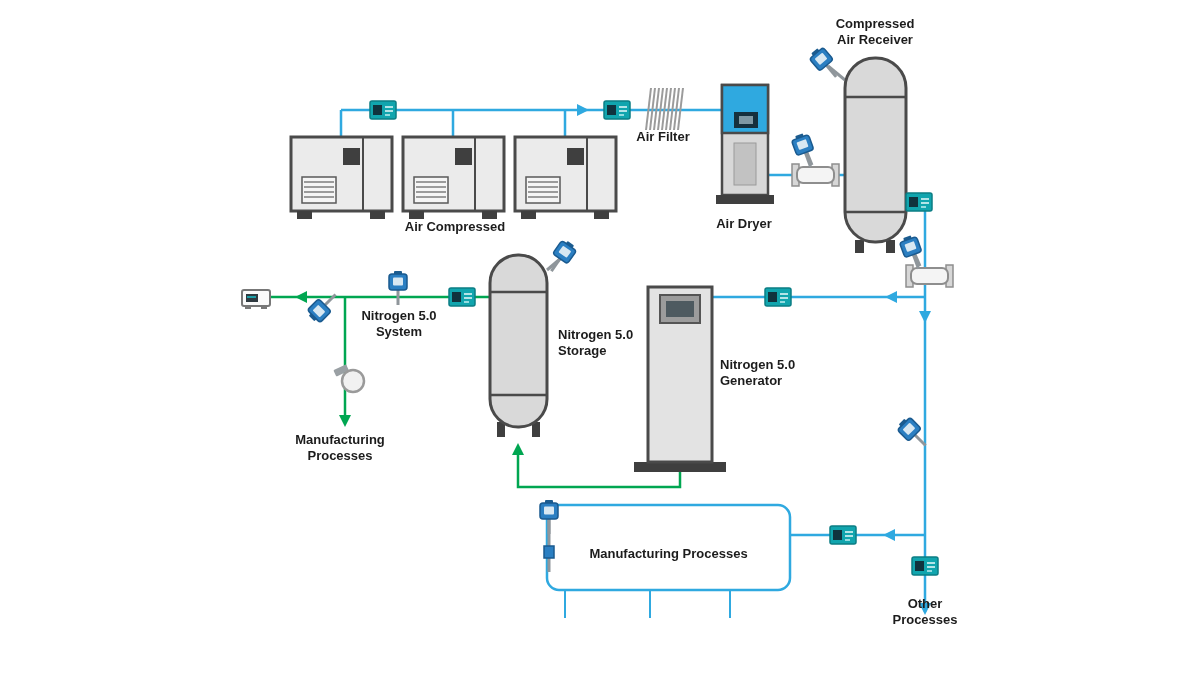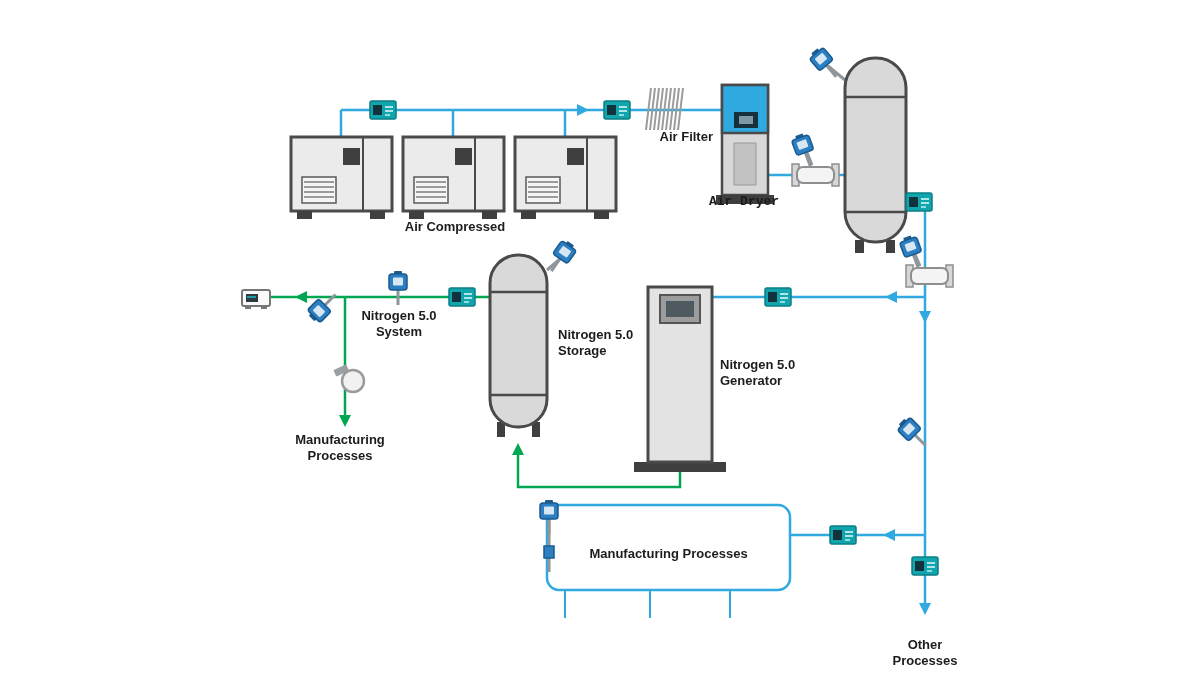--- a/index.html
+++ b/index.html
@@ -176,37 +176,39 @@
   <use href="#arr" transform="translate(588,110)" fill="#2fa9e0"></use>
   <use href="#arr" transform="translate(886,297) rotate(180)" fill="#2fa9e0"></use>
   <use href="#arr" transform="translate(925,322) rotate(90)" fill="#2fa9e0"></use>
   <use href="#arr" transform="translate(884,535) rotate(180)" fill="#2fa9e0"></use>
   <use href="#arr" transform="translate(925,614) rotate(90)" fill="#2fa9e0"></use>
   <use href="#arr" transform="translate(296,297) rotate(180)" fill="#00a651"></use>
   <use href="#arr" transform="translate(345,426) rotate(90)" fill="#00a651"></use>
   <use href="#arr" transform="translate(518,444) rotate(-90)" fill="#00a651"></use>
 </svg>
 
-
-<div class="lbl center" style="left:613px;top:129px;width:100px;text-align:right;">Air Filter</div>
-
-<div class="lbl center" style="left:694px;top:194px;width:100px;font-family:Liberation Mono, monospace;">Air Dryer</div>
+<div class="lbl center" style="left:800px;top:16px;width:150px;">Compressed
+Air Receiver</div>
+
+<div class="lbl center" style="left:613px;top:129px;width:100px;">Air Filter</div>
+
+<div class="lbl center" style="left:694px;top:216px;width:100px;">Air Dryer</div>
 
 <div class="lbl center" style="left:370px;top:219px;width:170px;">Air Compressed</div>
 
 <div class="lbl center" style="left:339px;top:308px;width:120px;">Nitrogen 5.0
 System</div>
 
 <div class="lbl left" style="left:558px;top:327px;width:110px;">Nitrogen 5.0
 Storage</div>
 
 <div class="lbl left" style="left:720px;top:357px;width:130px;">Nitrogen 5.0
 Generator</div>
 
 <div class="lbl center" style="left:270px;top:432px;width:140px;">Manufacturing
 Processes</div>
 
 <div class="lbl center" style="left:568px;top:546px;width:201px;">Manufacturing Processes</div>
 
-<div class="lbl center" style="left:863px;top:637px;width:124px;">Other
+<div class="lbl center" style="left:863px;top:596px;width:124px;">Other
 Processes</div>
 
 </div>
 
 </body></html>

